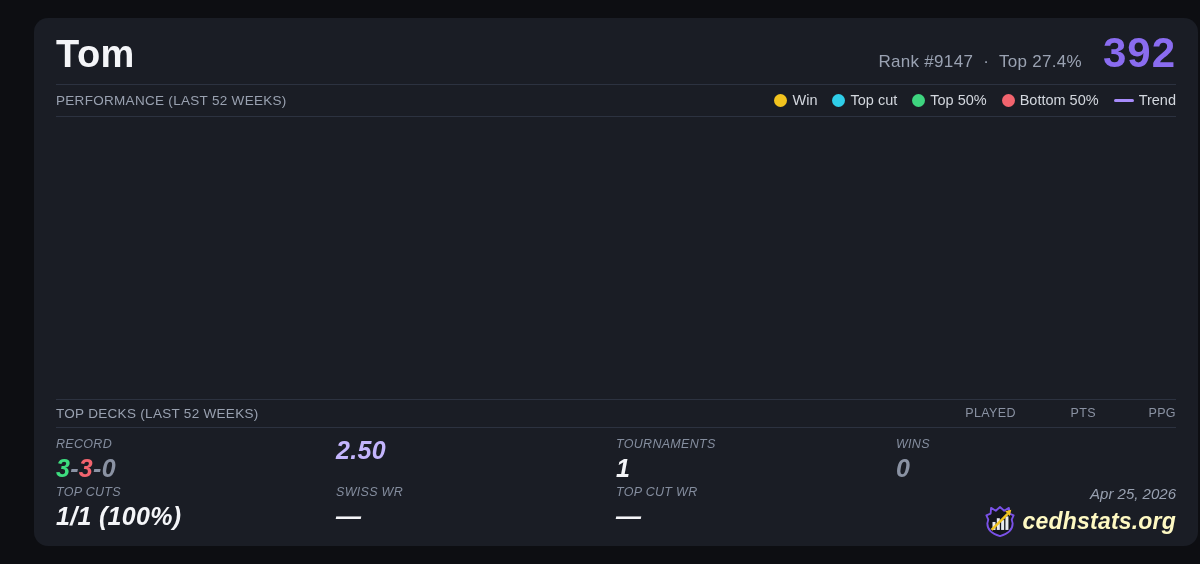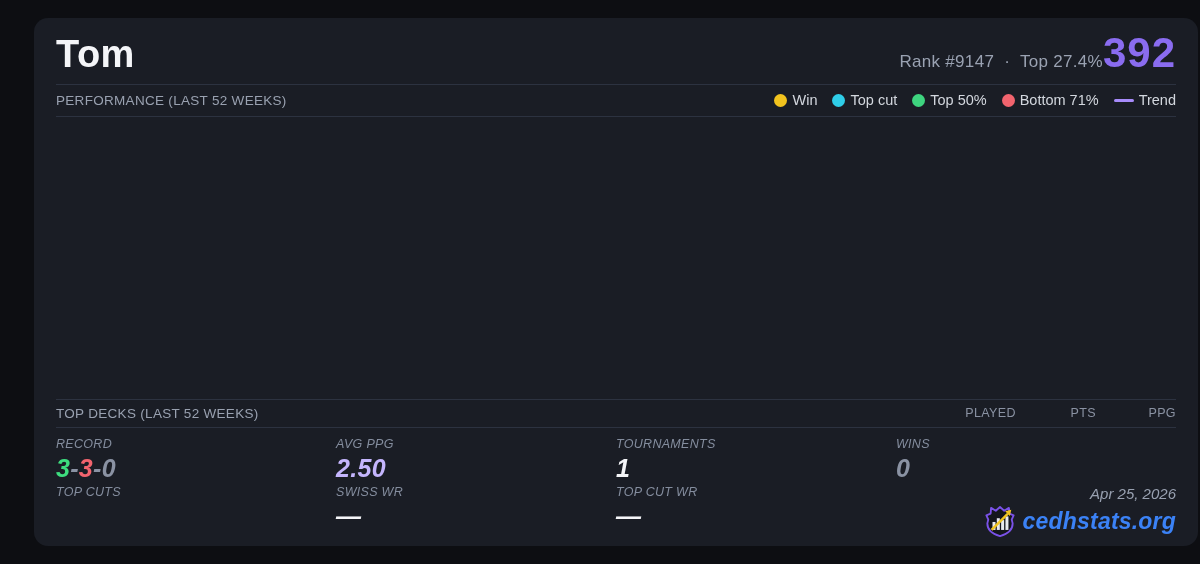--- a/index.html
+++ b/index.html
@@ -19,21 +19,21 @@
     display: flex; flex-direction: column;
   }
   .header-row {
     display: flex; justify-content: space-between; align-items: baseline;
     padding: 2px 0 8px 0;
   }
   .player-name {
     margin: 0; color: #f4f5f8; font-size: 38px; font-weight: 700;
     letter-spacing: 0.5px; line-height: 1.1;
   }
-  .header-right { display: flex; align-items: baseline; gap: 0; }
+  .header-right { display: flex; align-items: baseline; gap: 21px; }
   .rank-summary { color: #9aa2b2; font-size: 17px; white-space: pre; letter-spacing: 0.3px; }
   .points-value { font-size: 42px; font-weight: 700; letter-spacing: 1px; line-height: 1; }
   .divider { border-top: 1px solid #2c3240; }
   .perf-row {
     display: flex; justify-content: space-between; align-items: center;
     height: 31px; flex: none;
   }
   .section-label { color: #99a1b0; font-size: 13.5px; letter-spacing: 0.3px; }
   .legend { display: flex; align-items: center; gap: 15px; padding-left: 19px; }
   .legend-item { display: flex; align-items: center; gap: 5px; color: #d3d7de; font-size: 14.5px; }
@@ -55,21 +55,21 @@
   .stat-label { color: #848d9e; font-size: 12.5px; letter-spacing: 0.3px; margin-bottom: 4px; }
   .stat-value { color: #f4f5f8; font-size: 25px; font-weight: 700; line-height: 1.1; letter-spacing: 0.3px; }
   .stat-value.muted { color: #8a92a3; }
   .record-sep, .record-draws { color: #8a92a3; }
   .footer-cell {
     display: flex; flex-direction: column; align-items: flex-end;
     justify-content: flex-end; gap: 3px;
   }
   .footer-date { color: #98a0b0; font-size: 15px; }
   .brand-row { display: flex; align-items: center; gap: 8px; text-decoration: none; }
-  .brand-name { color: #3b82f6; font-size: 23px; font-weight: 700; letter-spacing: 0.2px; }
+  .brand-name { color: #fef9c3; font-size: 23px; font-weight: 700; letter-spacing: 0.2px; }
   .logo-svg { display: block; }
 </style>
 </head>
 <body>
 
 <div class="card">
 
   <div class="header-row">
     <h1 class="player-name">Tom</h1>
     <div class="header-right">
@@ -89,21 +89,21 @@
       <span class="legend-item">
         <span class="legend-dot" style="background-color: rgb(47, 205, 232);"></span>
         <span>Top cut</span>
       </span>
       <span class="legend-item">
         <span class="legend-dot" style="background-color: rgb(62, 212, 127);"></span>
         <span>Top 50%</span>
       </span>
       <span class="legend-item">
         <span class="legend-dot" style="background-color: rgb(242, 100, 110);"></span>
-        <span>Bottom 71%</span>
+        <span>Bottom 50%</span>
       </span>
       <span class="legend-item">
         <span class="legend-line" style="background-color: rgb(167, 139, 250);"></span>
         <span>Trend</span>
       </span>
     </div>
   </div>
   <div class="divider"></div>
 
   <div class="chart-area"></div>
@@ -120,36 +120,36 @@
   <div class="stats-grid">
 
     <div class="stat">
       <div class="stat-label">RECORD</div>
       <div class="stat-value">
         <span class="record-wins" style="color: rgb(61, 220, 126);">3</span><span class="record-sep">-</span><span class="record-losses" style="color: rgb(242, 100, 110);">3</span><span class="record-sep">-</span><span class="record-draws">0</span>
       </div>
     </div>
 
     <div class="stat">
-      <div class="stat-label">AVG PPG</div>
       <div class="stat-value" style="color: #c4b5fd;">2.50</div>
     </div>
 
     <div class="stat">
       <div class="stat-label">TOURNAMENTS</div>
       <div class="stat-value">1</div>
     </div>
 
     <div class="stat">
       <div class="stat-label">WINS</div>
       <div class="stat-value muted">0</div>
     </div>
 
     <div class="stat">
       <div class="stat-label">TOP CUTS</div>
+      <div class="stat-value">1/1 (100%)</div>
     </div>
 
     <div class="stat">
       <div class="stat-label">SWISS WR</div>
       <div class="stat-value">—</div>
     </div>
 
     <div class="stat">
       <div class="stat-label">TOP CUT WR</div>
       <div class="stat-value">—</div>

